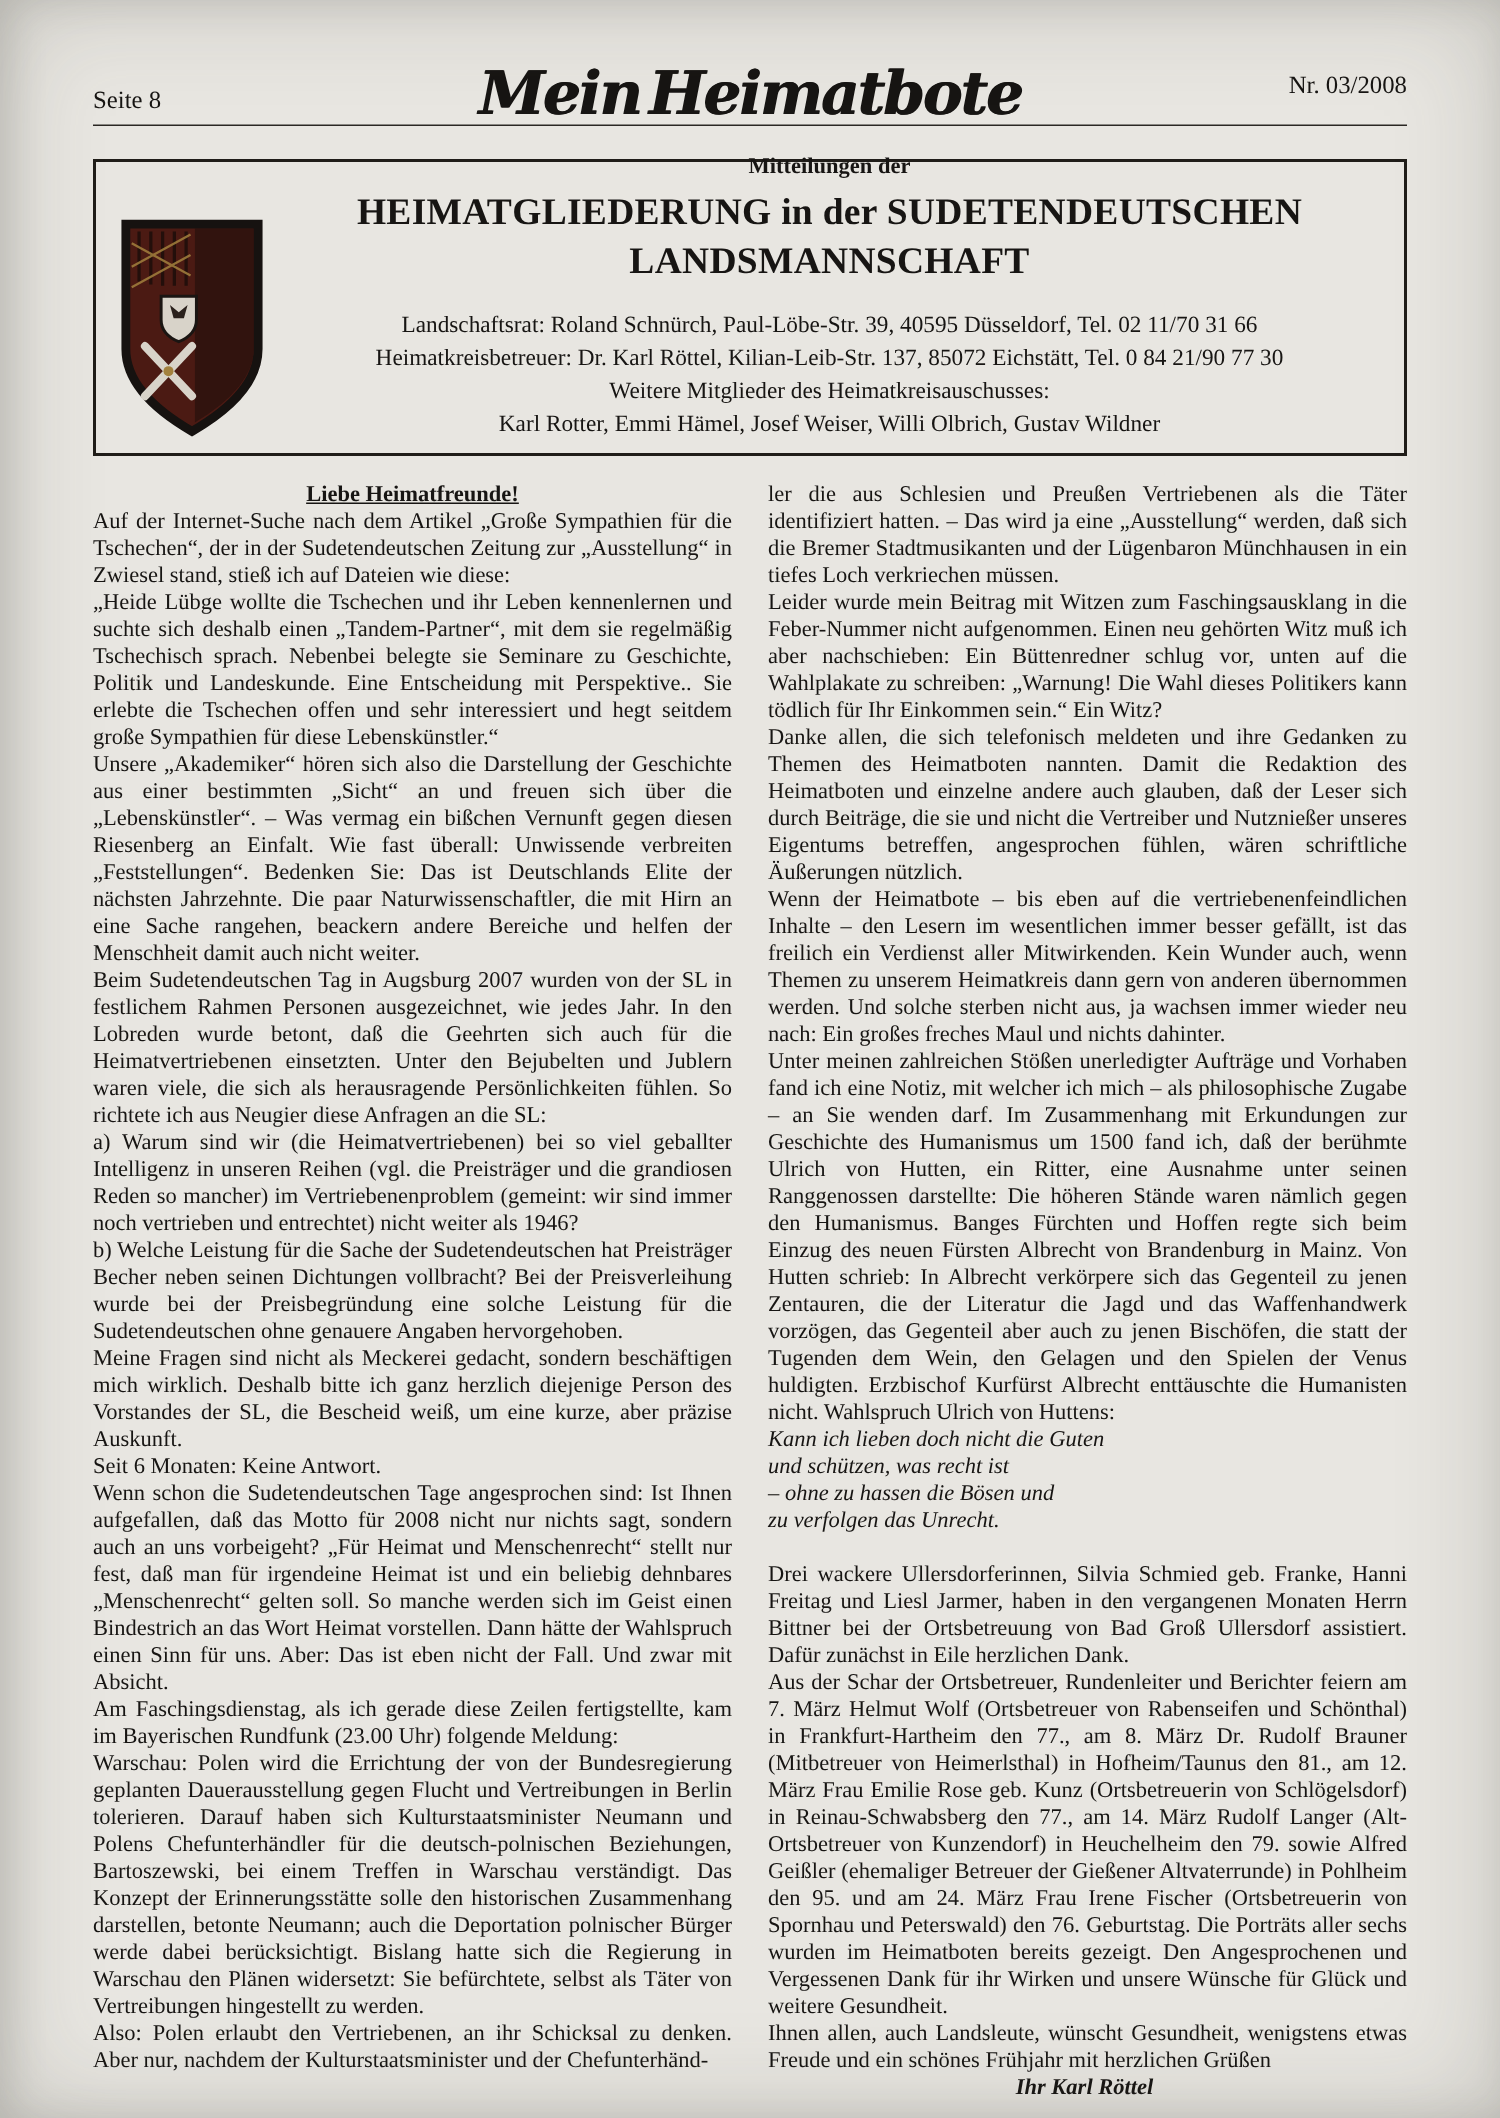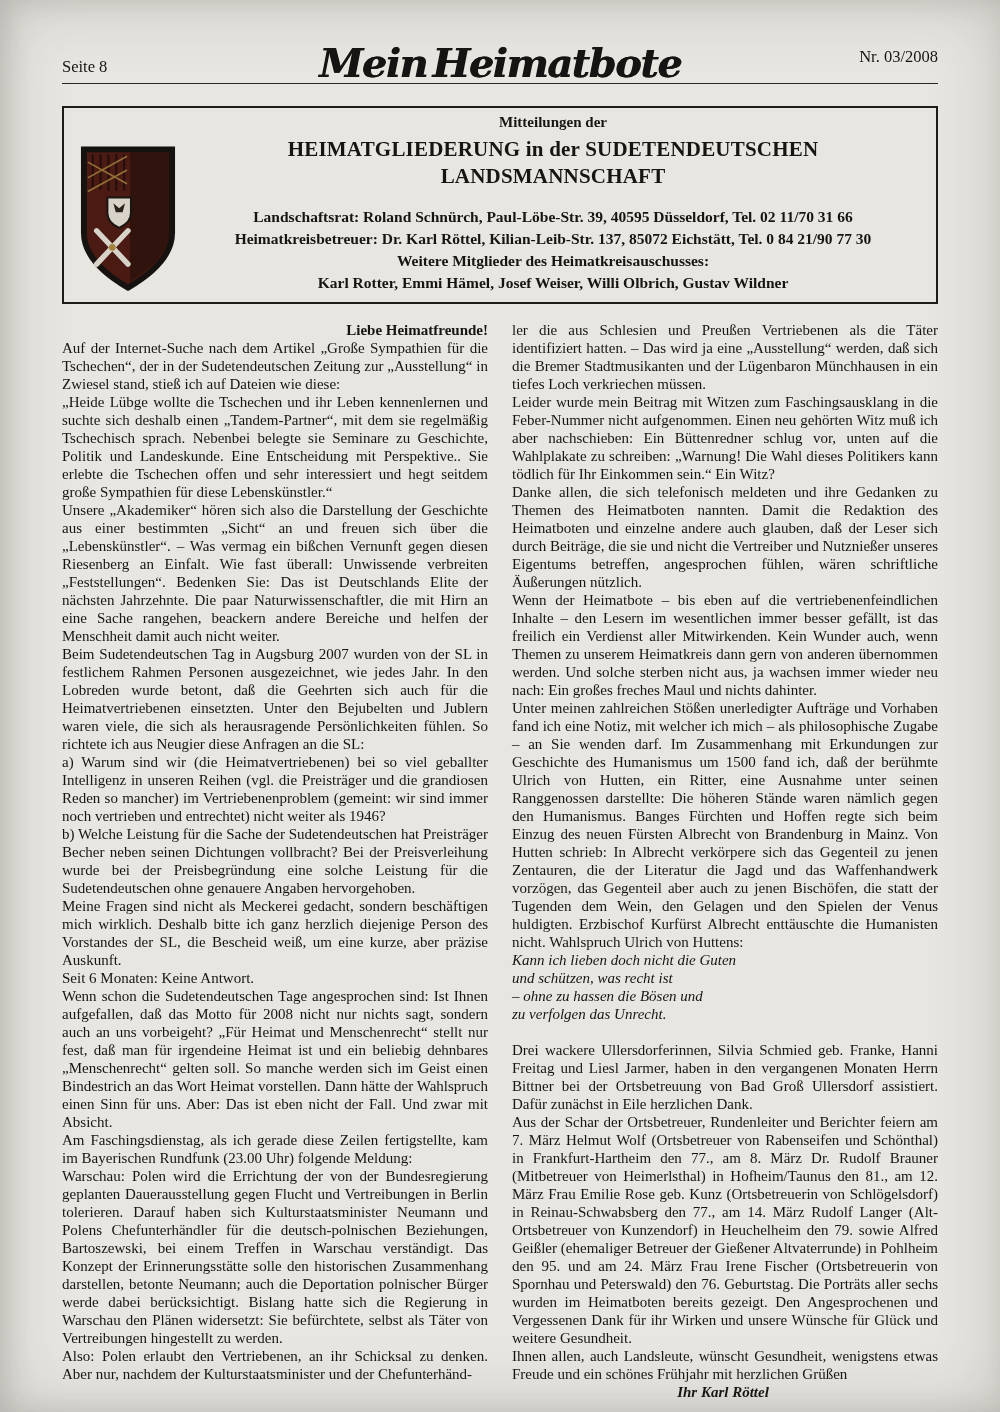--- a/index.html
+++ b/index.html
@@ -44,34 +44,34 @@
     margin-top:22px;
     border:2.4px solid #201d19;
     height:198px;
     display:flex;
     align-items:flex-end;
     padding:8px 14px 8px 8px;
   }
   .crest{ flex:0 0 112px; display:flex; justify-content:center; align-items:center; }
   .infobox-text{ flex:1; text-align:center; }
   .ib-intro{ font-weight:bold; font-size:15px; margin-bottom:5px; }
-  .ib-title{ font-weight:bold; font-size:21px; line-height:1.32; letter-spacing:0.2px; }
+  .ib-title{ font-weight:bold; font-size:25px; line-height:1.32; letter-spacing:0.2px; }
   .ib-contact-group{ margin-top:15px; }
-  .ib-contact{ font-weight:bold; font-size:15.5px; line-height:1.42; }
+  .ib-contact{ font-weight:normal; font-size:15.5px; line-height:1.42; }
 
   
   .columns{ display:flex; gap:24px; margin-top:17px; }
   .col{
     width:426px;
     font-size:15px;
     line-height:1.2;
     text-align:justify;
   }
   .col p{ margin:0; }
-  .salutation{ font-weight:bold; text-align:right; margin-bottom:1px; }
+  .salutation{ font-weight:bold; text-align:center; margin-bottom:1px;text-decoration:underline; }
   .verse{ font-style:italic; text-align:left; margin-bottom:18px; }
   .verse p{ text-align:left; }
   .signature{ font-style:italic; font-weight:bold; text-align:center; padding-right:4px; }
 </style>
 </head>
 <body>
 
 <div class="page">
 
   <div class="topbar">

